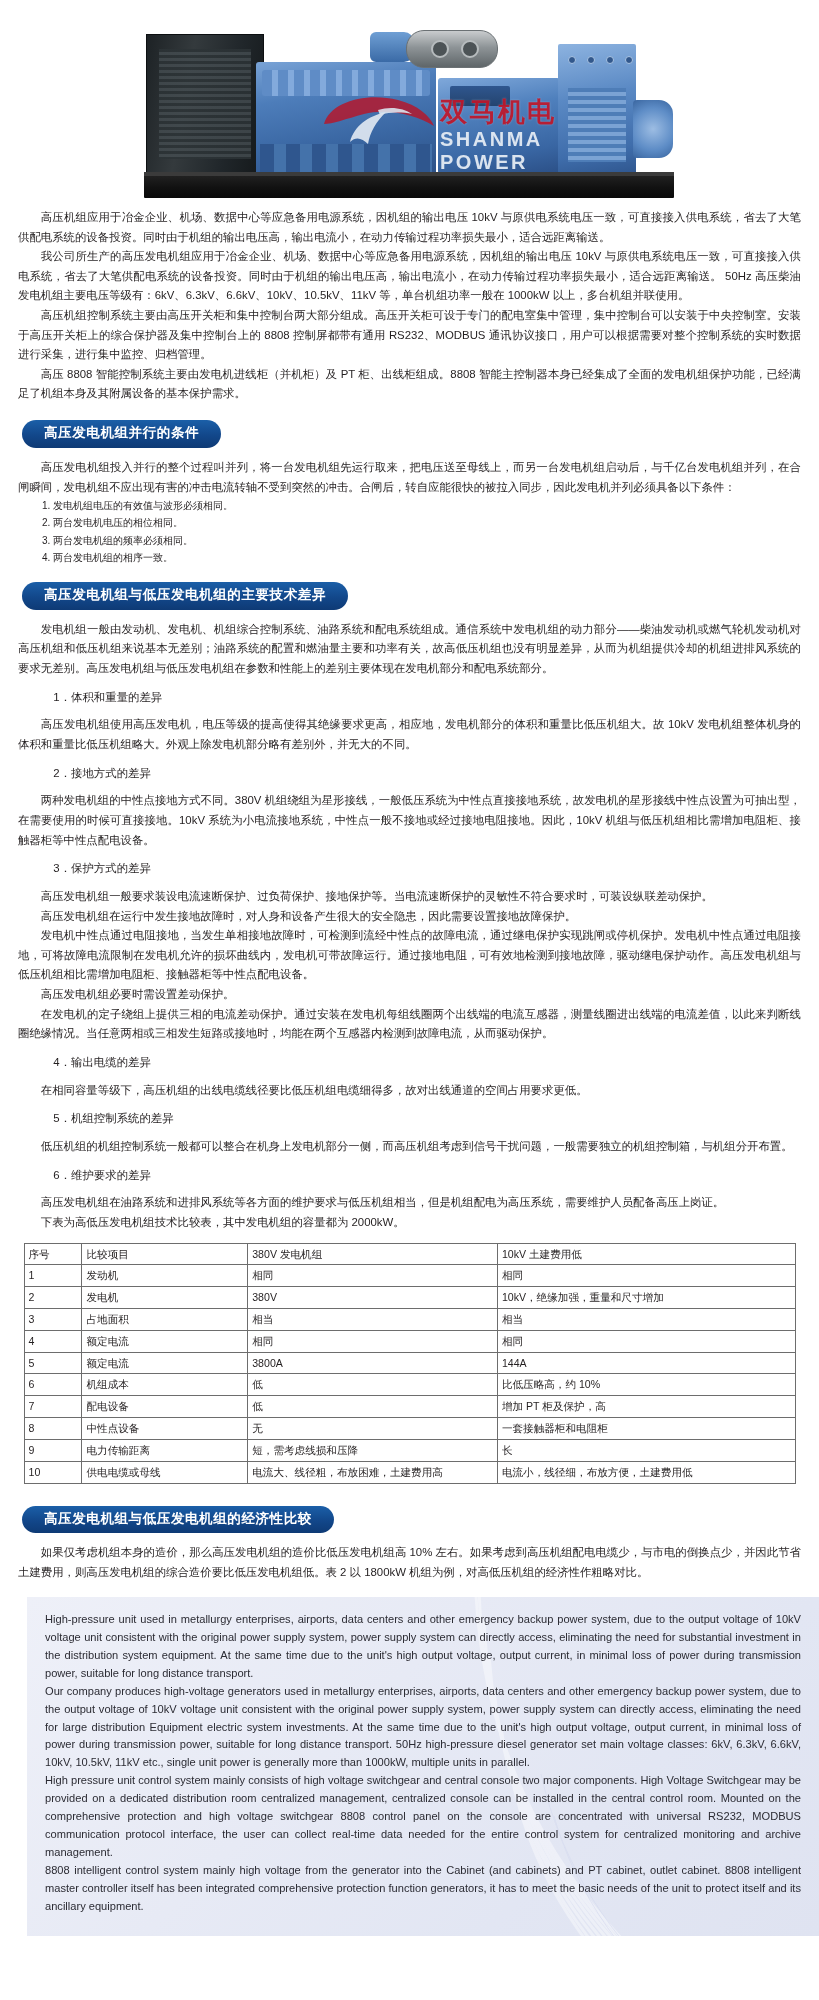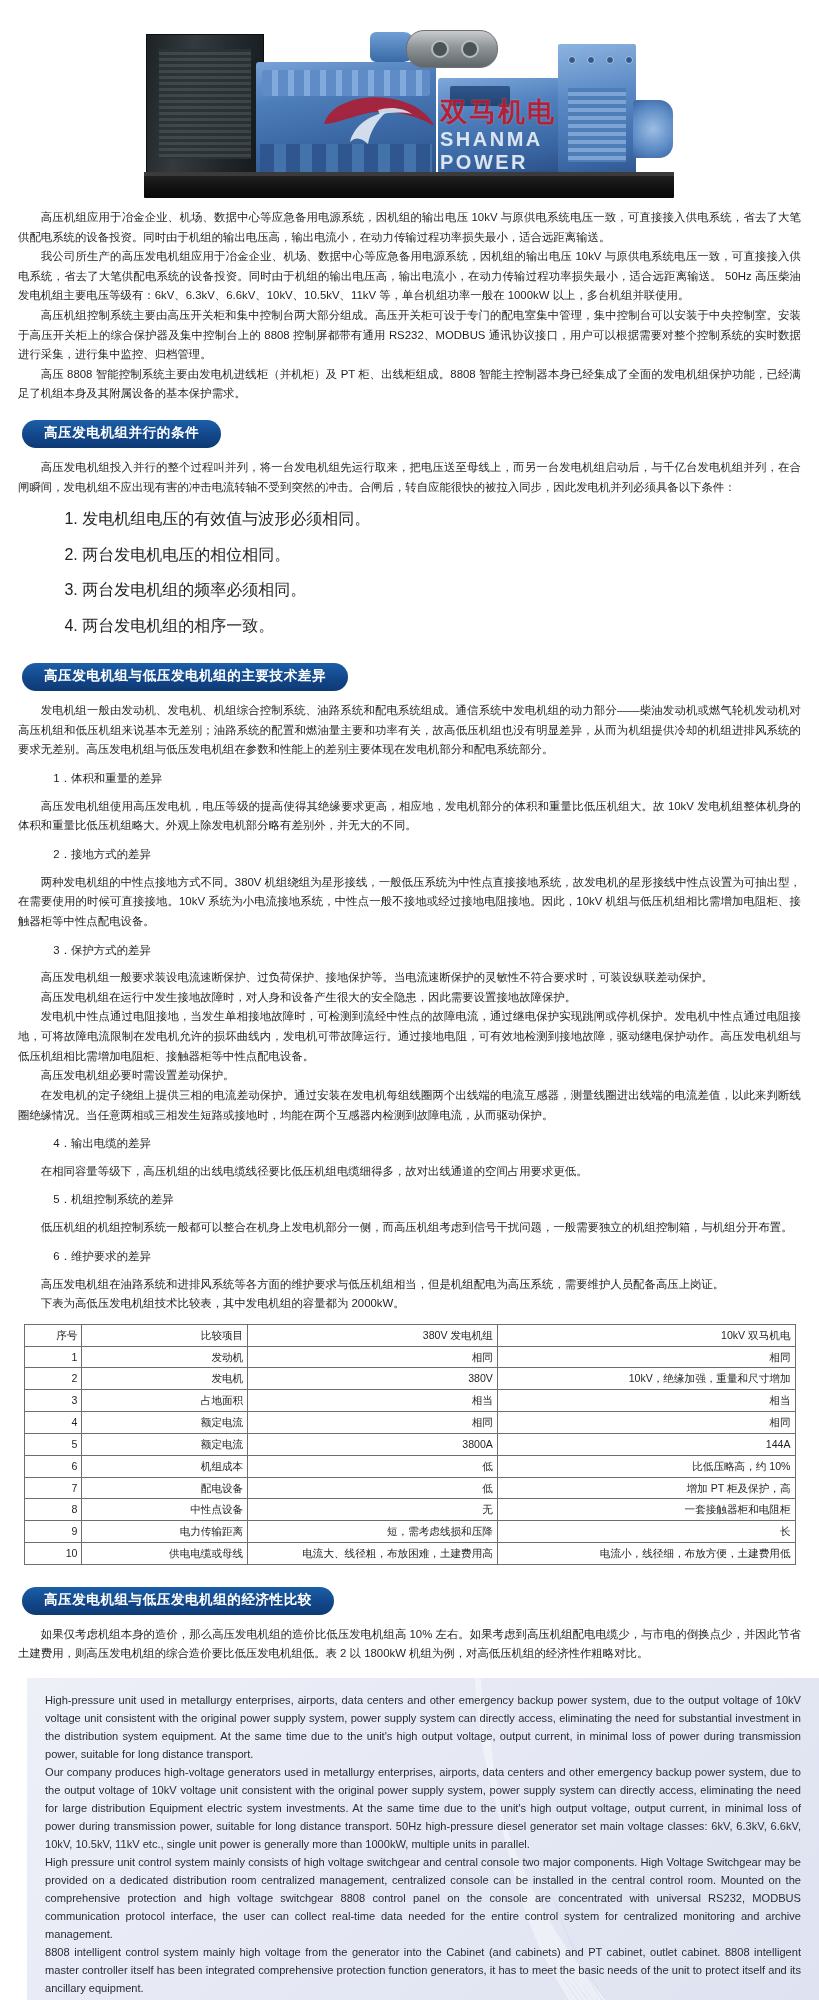--- a/index.html
+++ b/index.html
@@ -172,24 +172,24 @@
   .content { padding: 0 18px; }
   p.para {
     font-size: 11.4px;
     line-height: 1.72;
     text-align: justify;
     text-indent: 2em;
     color: #231f20;
     margin: 0;
   }
   p.listitem {
-    font-size: 16px;
+    font-size: 10px;
     line-height: 1.72;
     color: #231f20;
-    margin: 8px;
+    margin: 0;
     padding-left: 2.4em;
   }
   p.subhead {
     font-size: 11.4px;
     line-height: 1.82;
     color: #231f20;
     margin: 8px;
     padding-left: 2.4em;
   }
 
@@ -210,21 +210,21 @@
   
   table.cmp {
     width: 772px;
     margin: 10px auto 6px auto;
     border-collapse: collapse;
     font-size: 10.6px;
     color: #231f20;
   }
   table.cmp th, table.cmp td {
     border: 1px solid #6d6d6d;
-    text-align: right;
+    text-align: left;
     padding: 3px 4px;
     line-height: 1.4;
     font-weight: normal;
   }
   table.cmp col.c1 { width: 58px; }
   table.cmp col.c2 { width: 166px; }
   table.cmp col.c3 { width: 250px; }
   table.cmp col.c4 { width: 298px; }
 
   
@@ -340,21 +340,21 @@
       <col class="c1">
         <col class="c2">
         <col class="c3">
         <col class="c4">
     </colgroup>
     <thead>
       <tr>
         <th>序号</th>
         <th>比较项目</th>
         <th>380V 发电机组</th>
-        <th>10kV 双马机电</th>
+        <th>10kV 土建费用低</th>
       </tr>
     </thead>
     <tbody>
       <tr>
         <td>1</td>
         <td>发动机</td>
         <td>相同</td>
         <td>相同</td>
       </tr>
       <tr>

